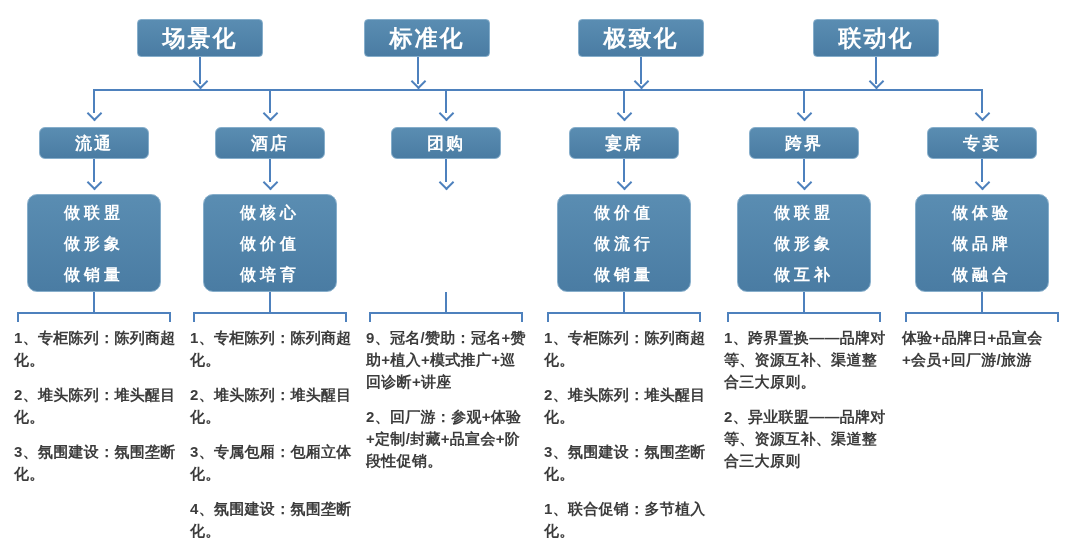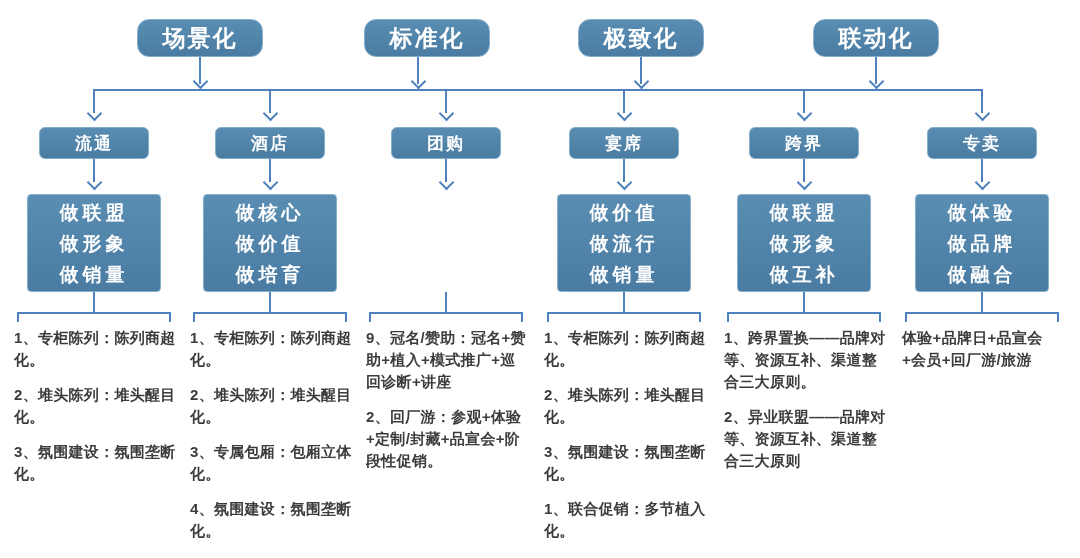--- a/index.html
+++ b/index.html
@@ -18,23 +18,23 @@
     font-family:"Liberation Sans","DejaVu Sans",sans-serif;
   }
   .box{
     position:absolute;box-sizing:border-box;
     background:linear-gradient(180deg,var(--box-fill-top),var(--box-fill-bottom));
     border:1px solid var(--box-border);
     color:var(--box-text);font-weight:bold;
     display:flex;flex-direction:column;align-items:center;justify-content:center;
     text-align:center;
   }
-  .top-box{top:19px;width:126px;height:38px;border-radius:12px;font-size:23px;letter-spacing:2px;}
+  .top-box{top:19px;width:126px;height:38px;border-radius:4px;font-size:23px;letter-spacing:2px;}
   .chan-box{top:127px;width:110px;height:32px;border-radius:6px;font-size:17px;letter-spacing:2px;}
-  .act-box{top:194px;width:134px;height:98px;border-radius:4px;font-size:19px;letter-spacing:4px;line-height:31px;}
+  .act-box{top:194px;width:134px;height:98px;border-radius:10px;font-size:16px;letter-spacing:4px;line-height:31px;}
   .vline{position:absolute;width:2px;background:var(--connector);}
   .hline{position:absolute;height:2px;background:var(--connector);}
   .chev{
     position:absolute;width:9px;height:9px;
     border-right:2px solid var(--connector);border-bottom:2px solid var(--connector);
     transform:rotate(45deg);
   }
   .bracket{
     position:absolute;top:312px;height:10px;width:154px;box-sizing:border-box;
     border-top:2px solid var(--connector);

